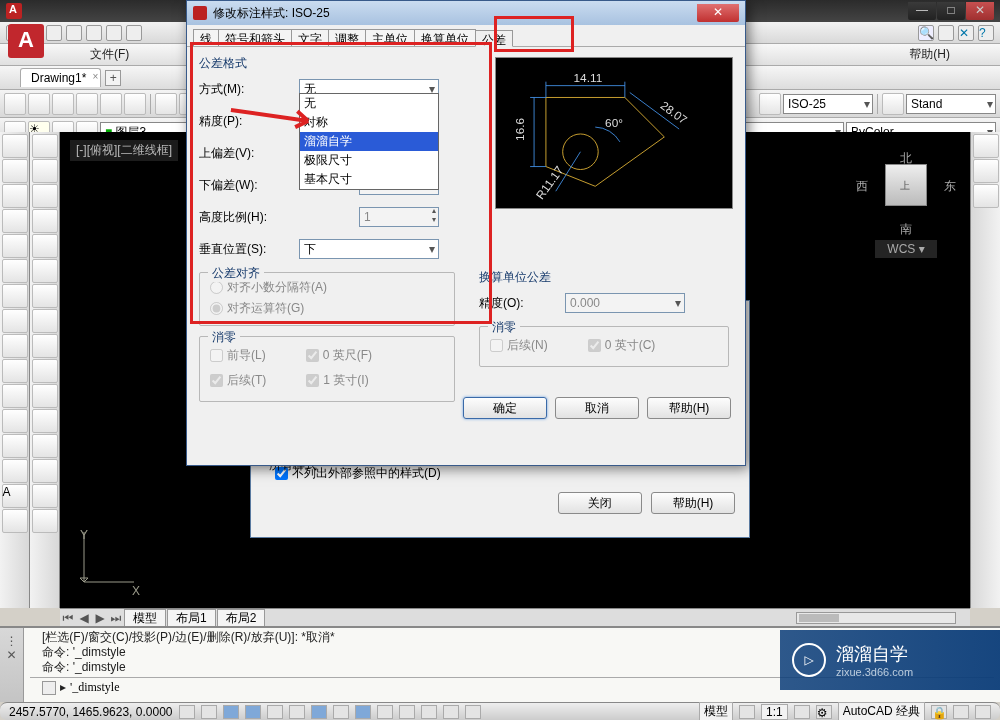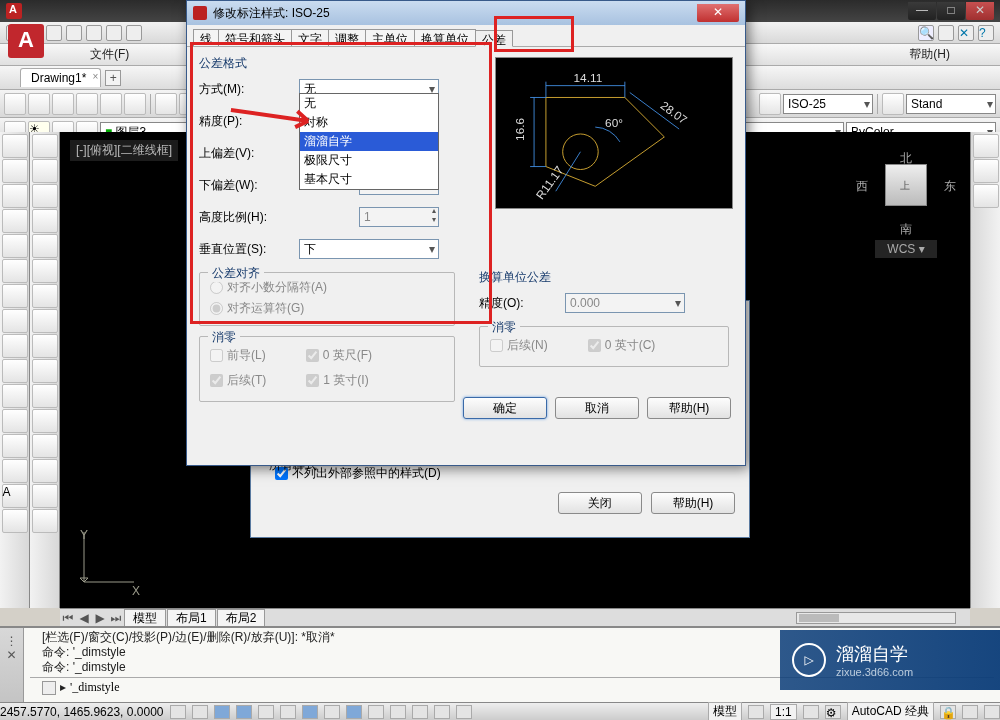--- a/index.html
+++ b/index.html
@@ -63,21 +63,21 @@
 .tabsbar .sb::after { content: ""; position: absolute; left: 2px; top: 1px; width: 40px; height: 8px; background: #bbb; }
 
 .cmdarea { position: absolute; left: 0; right: 0; bottom: 18px; height: 76px; background: #f8f8f5; border-top: 2px solid #888; display: flex; }
 .cmdarea .handle { width: 24px; background: linear-gradient(#d8d8d8,#c4c4c4); border-right: 1px solid #999; text-align: center; padding-top: 6px; color: #555; }
 .cmdarea .lines { flex: 1; padding: 2px 6px; font-family: Consolas, monospace; font-size: 12px; color: #222; }
 .cmdarea .lines div { line-height: 15px; white-space: pre; padding-left: 12px; }
 .cmdarea .inputline { border-top: 1px solid #aaa; margin-top: 2px; padding-top: 2px; display: flex; align-items: center; gap: 4px; }
 .cmdarea .inputline .ic { width: 14px; height: 14px; background: #eee; border: 1px solid #999; }
 .cmdarea .inputline input { flex: 1; border: none; background: transparent; font-family: Liberation Serif, serif; }
 
-.statusbar { position: absolute; left: 0; right: 0; bottom: 0; height: 18px; background: linear-gradient(#eee,#ccc); border-top: 1px solid #888; display: flex; align-items: center; font-size: 11px; padding: 0 0; gap: 6px; }
+.statusbar { position: absolute; left: 0; right: 0; bottom: 0; height: 18px; background: linear-gradient(#eee,#ccc); border-top: 1px solid #888; display: flex; align-items: center; font-size: 11px; padding: 0 9px; gap: 6px; border-radius: 7px; }
 .statusbar .sic { width: 16px; height: 14px; background: #e4e4e4; border: 1px solid #aaa; }
 .statusbar .blue { background: #7fa8d8; }
 .statusbar .sp { flex: 1; }
 .statusbar .sc { padding: 0 4px; border: 1px solid #aaa; background: #f2f2f2; }
 
 
 .dlg-parent { position: absolute; left: 250px; top: 300px; width: 500px; height: 238px; background: #f0f0f0; border: 1px solid #5a7aa0; box-shadow: 2px 2px 8px rgba(0,0,0,.4); z-index: 10; }
 .dlg-parent .body { padding: 160px 14px 10px; }
 .dlg-parent .chk { display: flex; align-items: center; gap: 4px; margin: 4px 0 10px 10px; }
 .dlg-parent .btns { text-align: right; }

